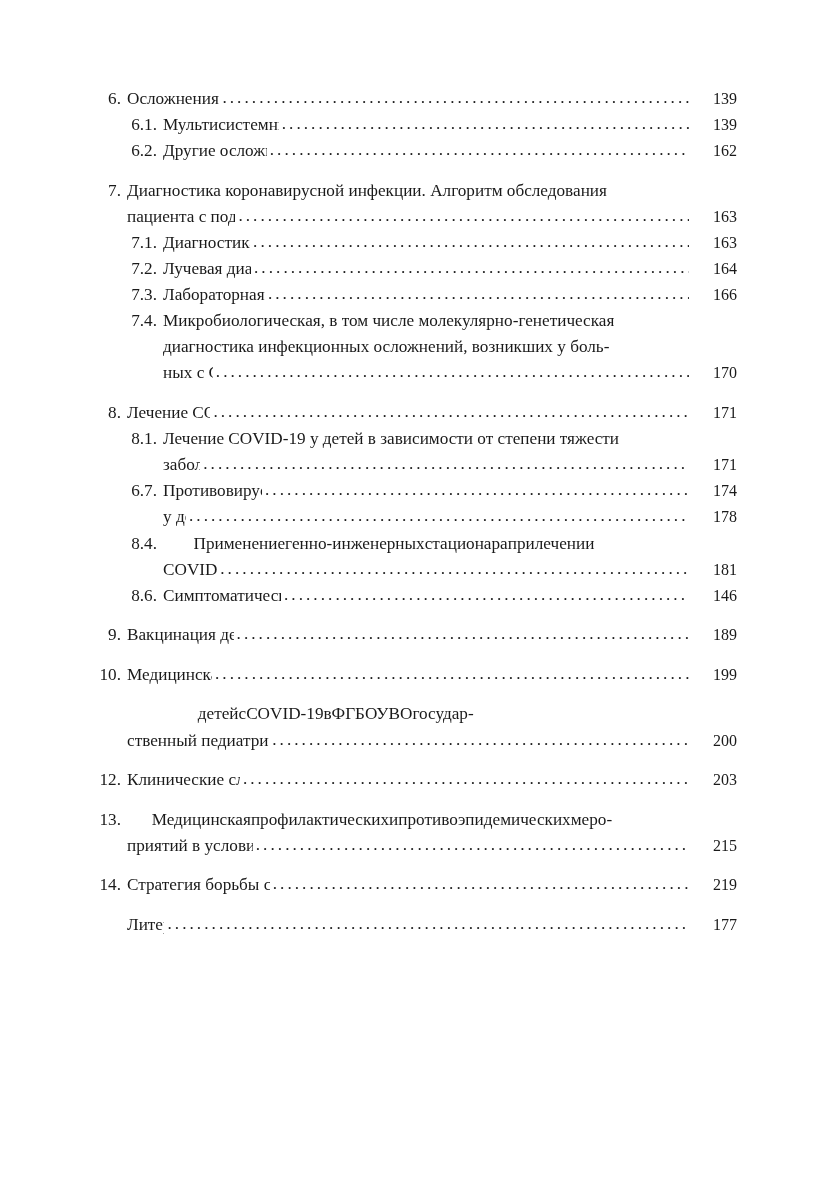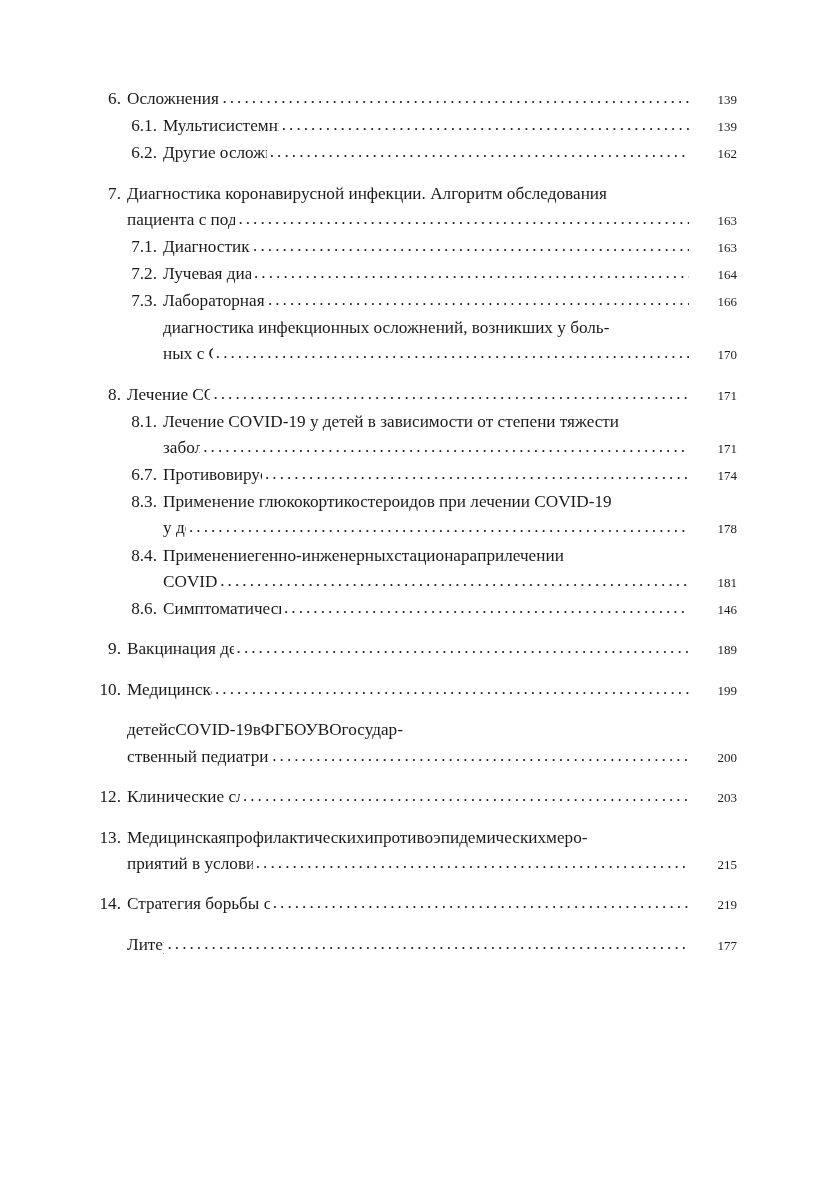--- a/index.html
+++ b/index.html
@@ -76,21 +76,21 @@
   
   .line.justify .title {
     flex: 1 1 auto;
     white-space: nowrap;
   }
   .line.justify .title > .jw {
     display: inline-block;
   }
   .line.justify .title {
     display: flex;
-    justify-content: flex-start;
+    justify-content: center;
   }
 
   
   .leader {
     flex: 1 1 auto;
     min-width: 0;
     overflow: hidden;
     white-space: nowrap;
     margin: 0 2px 0 3px;
     letter-spacing: 3.05px;
@@ -99,21 +99,21 @@
     position: relative;
     top: -1px;
   }
   .leader.nodots { letter-spacing: 0; }
 
   
   .pageno {
     flex: 0 0 auto;
     width: 46px;
     text-align: right;
-    font-size: 13px;
+    font-size: 16px;
   }
   .pageno.empty { visibility: hidden; }
 
   
   .line.nopage .leader { visibility: hidden; }
 </style>
 </head>
 <body>
 
 <div class="page">
@@ -173,20 +173,26 @@
       </div>
       <div class="entry lvl2">
         <div class="line">
           <span class="num">7.3.</span>
           <span class="title">Лабораторная диагностика COVID-19.</span>
           <span class="leader">...............................................................................................................................................................</span>
           <span class="pageno">166</span>
         </div>
       </div>
       <div class="entry lvl2">
+        <div class="line nopage">
+          <span class="num">7.4.</span>
+          <span class="title">Микробиологическая, в том числе молекулярно-генетическая</span>
+          <span class="leader"></span>
+          <span class="pageno empty"></span>
+        </div>
         <div class="line cont nopage">
           <span class="title">диагностика инфекционных осложнений, возникших у боль-</span>
           <span class="leader"></span>
           <span class="pageno empty"></span>
         </div>
         <div class="line cont">
           <span class="title">ных с COVID-19</span>
           <span class="leader">...............................................................................................................................................................</span>
           <span class="pageno">170</span>
         </div>
@@ -214,26 +220,20 @@
       </div>
       <div class="entry lvl2">
         <div class="line">
           <span class="num">6.7.</span>
           <span class="title">Противовирусная терапия COVID-19</span>
           <span class="leader">...............................................................................................................................................................</span>
           <span class="pageno">174</span>
         </div>
       </div>
       <div class="entry lvl2">
-        <div class="line nopage">
-          <span class="num">8.3.</span>
-          <span class="title">Применение глюкокортикостероидов при лечении COVID-19</span>
-          <span class="leader"></span>
-          <span class="pageno empty"></span>
-        </div>
         <div class="line cont">
           <span class="title">у детей</span>
           <span class="leader">...............................................................................................................................................................</span>
           <span class="pageno">178</span>
         </div>
       </div>
       <div class="entry lvl2">
         <div class="line justify nopage">
           <span class="num">8.4.</span>
           <span class="title">

